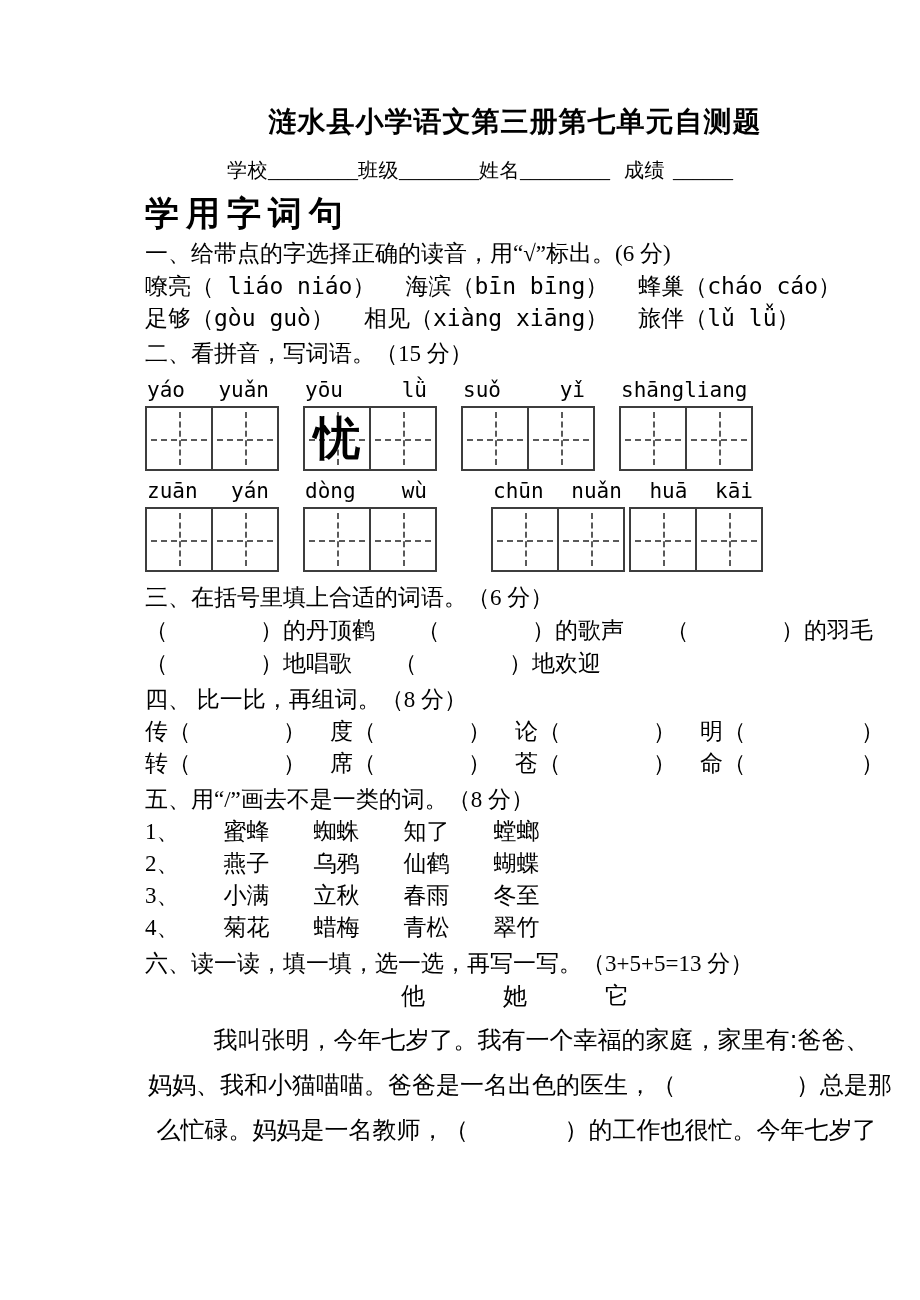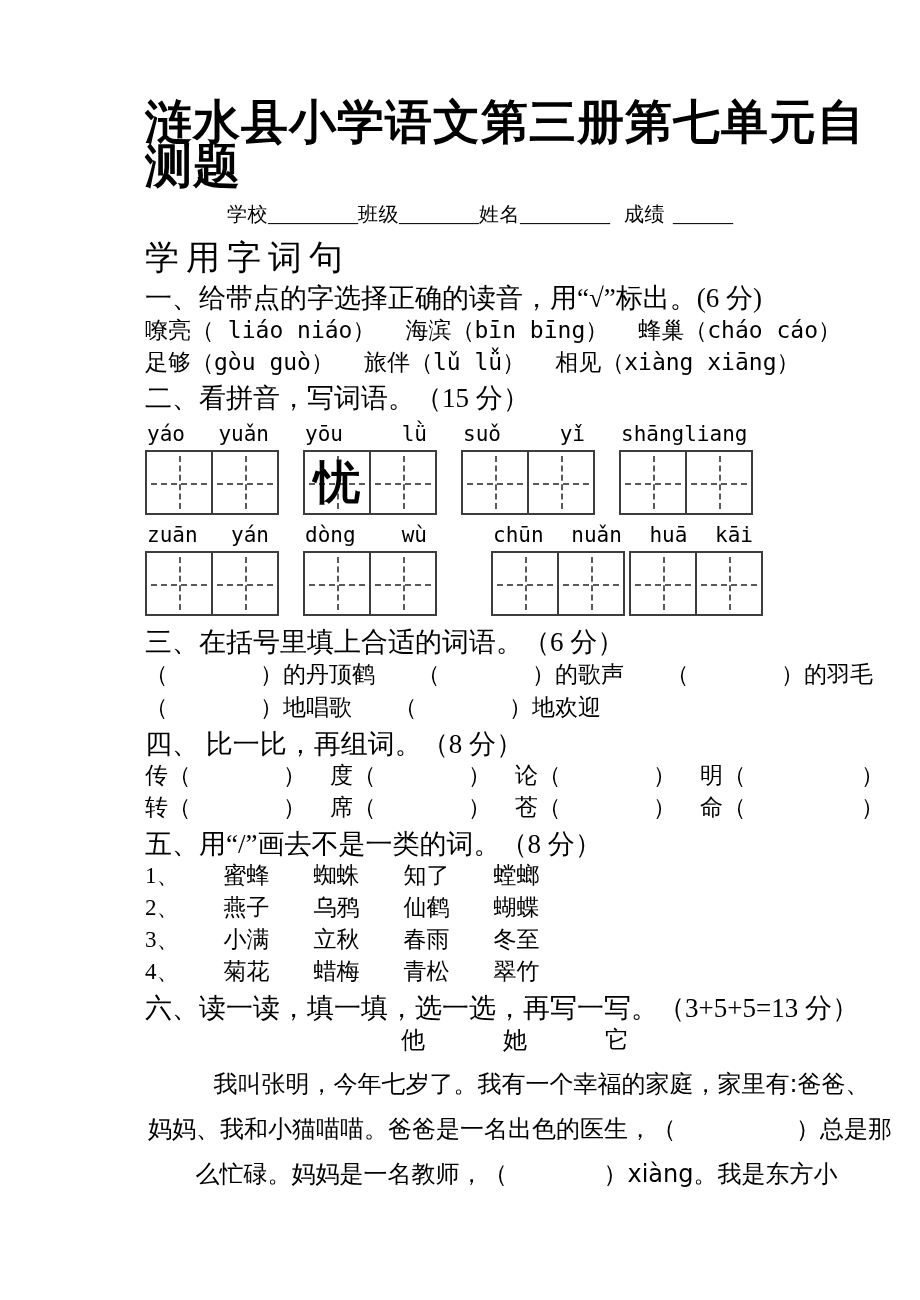--- a/index.html
+++ b/index.html
@@ -7,45 +7,46 @@
     position:relative;
     width:920px; height:1300px;
     background:#ffffff;
     color:#000;
     overflow:hidden;
     font-family:"Liberation Serif","DejaVu Serif",serif;
   }
   .content { position:absolute; left:145px; top:100px; width:740px; }
 
   .title {
-    font-size:47px; font-weight:bold;
+    text-align:center;
+    font-size:28px; font-weight:bold;
     letter-spacing:1px;
     line-height:44px;
     font-family:"Liberation Serif","DejaVu Serif",serif;
   }
 
   .info-line {
     margin:13px 0 0 82px;
     font-size:20px;
     white-space:nowrap;
     letter-spacing:0.5px;
   }
   .info-line .blank { letter-spacing:0; }
   .info-line .score-gap { margin-left:14px; }
   .info-line .pre-blank-gap { margin-left:8px; }
 
   .section-heading {
     margin-top:8px;
     font-family:"DejaVu Sans","Liberation Sans",sans-serif;
-    font-weight:400;
+    font-weight:700;
     font-size:34px;
     letter-spacing:7px;
     line-height:42px;
   }
-  .q-header { font-size:27px; line-height:32px; margin-top:4px; }
+  .q-header { font-size:23px; line-height:32px; margin-top:4px; }
 
   .mono-cjk { font-family:"DejaVu Sans Mono","Liberation Mono",serif; }
 
   .q1-row { display:flex; gap:30px; font-size:23px; line-height:32px; white-space:nowrap; }
 
   
   .grid-row { display:flex; align-items:center; margin-top:8px; }
   .grid-group { margin-right:24px; }
   .grid-group.wide4 { margin-left:30px; margin-right:0; }
   .pinyin-label {
@@ -117,22 +118,22 @@
 
     <div>
       <div class="q-header">一、给带点的字选择正确的读音，用“√”标出。(6 分)</div>
       <div class="q1-row mono-cjk">
         <span>嘹亮（ liáo  niáo）</span>
         <span>海滨（bīn  bīng）</span>
         <span>蜂巢（cháo   cáo）</span>
       </div>
       <div class="q1-row mono-cjk">
         <span>足够（gòu    guò）</span>
+        <span>相见（xiàng xiāng）</span>
         <span>旅伴（lǔ     lǚ）</span>
-        <span>相见（xiàng xiāng）</span>
       </div>
     </div>
 
     <div>
       <div class="q-header">二、看拼音，写词语。（15 分）</div>
 
       <div class="grid-row">
         <div class="grid-group">
           <div class="pinyin-label">
             <span>yáo</span>
@@ -283,18 +284,18 @@
     <div>
       <div class="q-header">六、读一读，填一填，选一选，再写一写。（3+5+5=13 分）</div>
       <div class="pronoun-row">
         <span>他</span>
         <span>她</span>
         <span>它</span>
       </div>
       <div class="para">
         <div class="para-line indent">我叫张明，今年七岁了。我有一个幸福的家庭，家里有:爸爸、</div>
         <div class="para-line">妈妈、我和小猫喵喵。爸爸是一名出色的医生，（　　　　　）总是那</div>
-        <div class="para-line">么忙碌。妈妈是一名教师，（　　　　）xiàng。我是东方小</div>
+        <div class="para-line">么忙碌。妈妈是一名教师，（　　　　）的工作也很忙。今年七岁了</div>
       </div>
     </div>
 
   </div>
 </div>
 
 </body></html>

